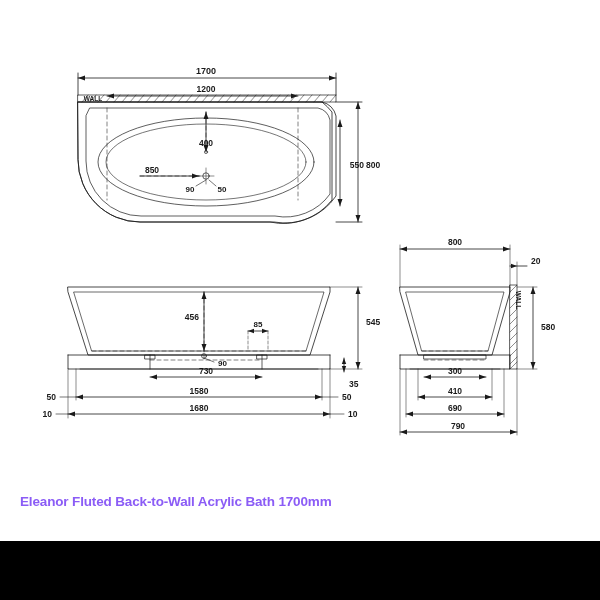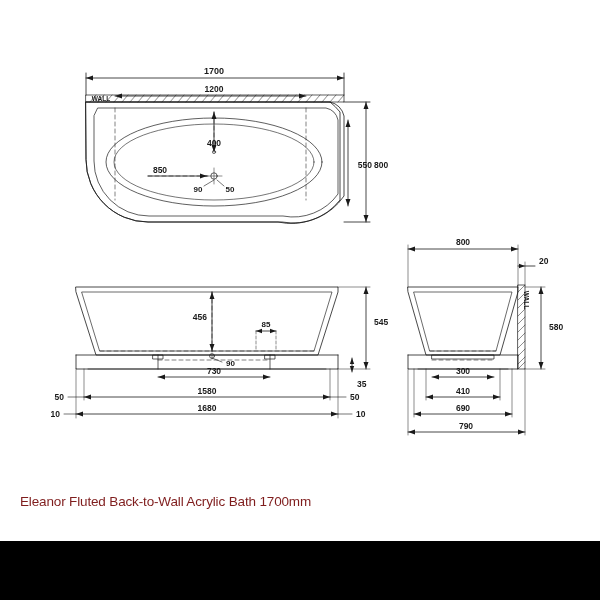--- a/index.html
+++ b/index.html
@@ -14,32 +14,32 @@
     overflow: hidden;
   }
   #page {
     position: relative;
     width: 600px;
     height: 600px;
     background: #ffffff;
   }
   #diagram-area {
     position: absolute;
-    left: 8px;
+    left: 0;
     top: 0;
     width: 556px;
     height: 470px;
   }
   #product-title {
     position: absolute;
     left: 20px;
     top: 494px;
     font-size: 13.5px;
-    font-weight: normal;
-    color: #7f1d1d;
+    font-weight: bold;
+    color: #8b5cf6;
     letter-spacing: -0.15px;
   }
   #footer-bar {
     position: absolute;
     left: 0;
     top: 541px;
     width: 600px;
     height: 59px;
     background: #000000;
   }

